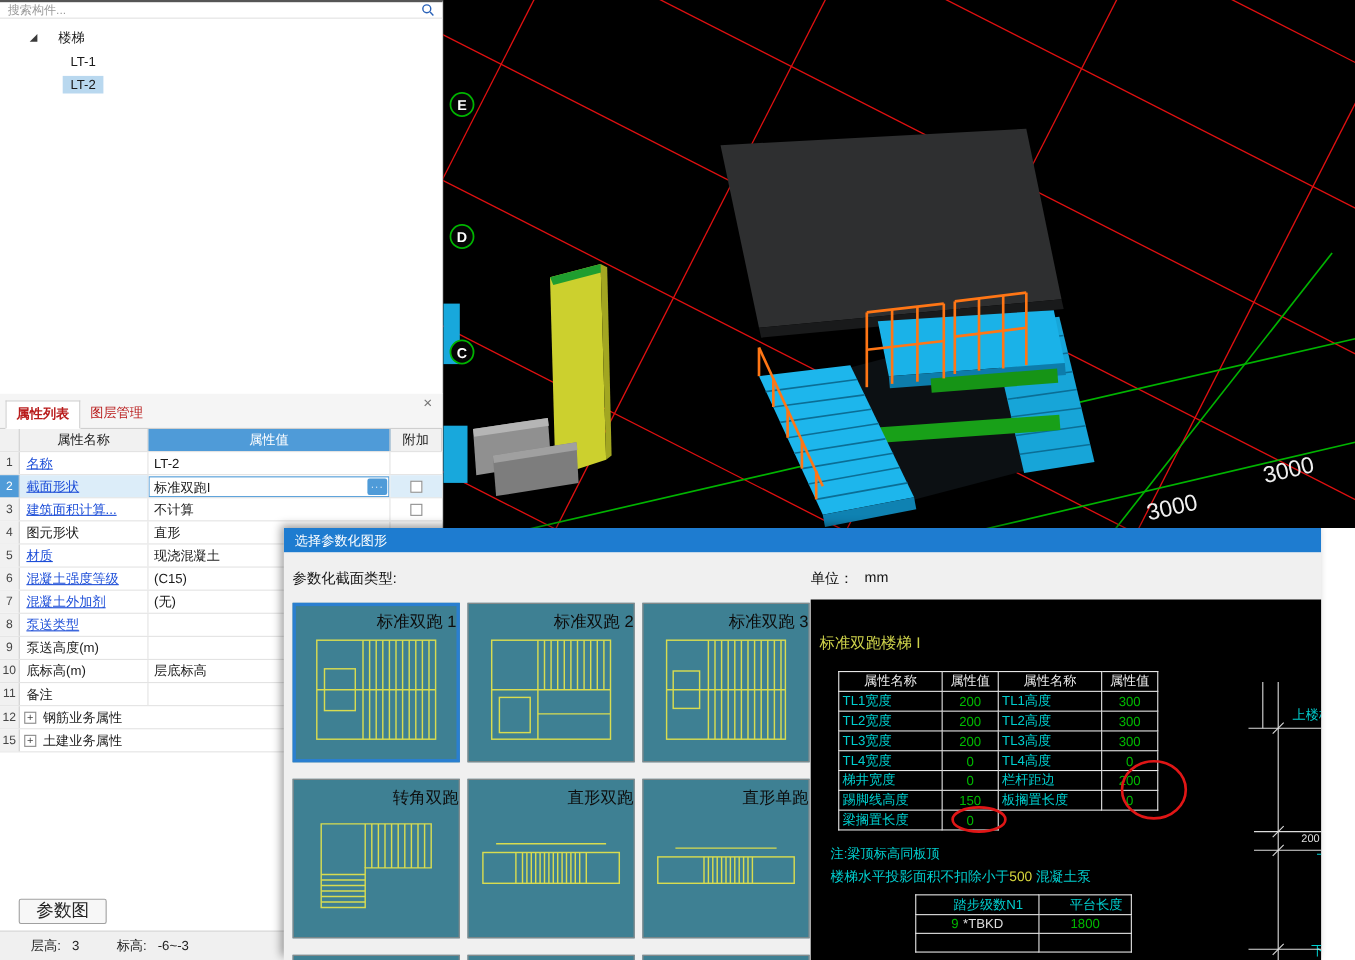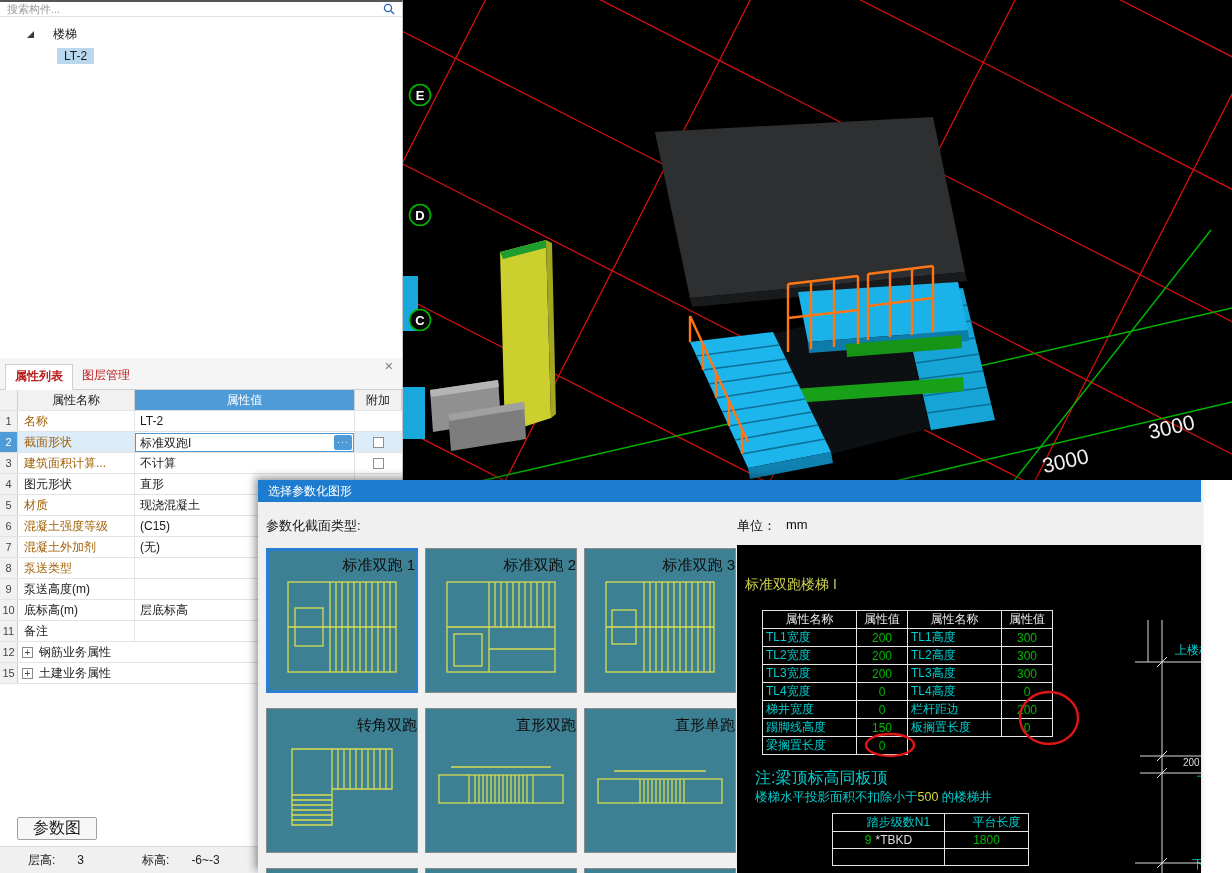--- a/index.html
+++ b/index.html
@@ -27,33 +27,33 @@
   .ptab.active{background:#fff;border:1px solid #cfcfcf;border-bottom:1px solid #fff;font-weight:bold;}
   .ptable{font-size:12px;color:#1a1a1a;}
   .phead,.prow{display:grid;grid-template-columns:18px 117px 220px 47px;height:21px;line-height:20px;border-bottom:1px solid #e3e3e3;}
   .phead{background:#f1f1f1;}
   .phead>div{border-right:1px solid #cfcfcf;text-align:center;}
   .phead .h-val{background:#4f9bd8;color:#fff;}
   .c-num{background:#f1f1f1;border-right:1px solid #cfcfcf;text-align:center;color:#444;font-size:11px;}
   .c-name{padding-left:6px;border-right:1px solid #e3e3e3;overflow:hidden;white-space:nowrap;}
   .c-val{padding-left:5px;border-right:1px solid #e3e3e3;overflow:hidden;white-space:nowrap;}
   .c-ext{display:flex;justify-content:center;align-items:center;}
-  .link{color:#a16207;}
+  .link{color:#1d4ed8;text-decoration:underline;}
   .prow.sel .c-num{background:#4f9bd8;color:#fff;}
   .prow.sel .c-name{background:#dcedf9;}
   .prow.sel .c-ext{background:#dcedf9;}
   .editor{display:flex;align-items:center;justify-content:space-between;border:1px solid #4f9bd8;height:19px;margin-top:1px;background:#fff;padding-left:4px;}
   .dots-btn{width:18px;height:15px;background:#4f9bd8;color:#fff;font-size:9px;line-height:14px;text-align:center;margin-right:1px;border-radius:2px;letter-spacing:1px;}
   .checkbox{width:11px;height:11px;border:1px solid #8f8f8f;background:#fff;}
   .grp{grid-column:2/5;display:flex;align-items:center;gap:6px;padding-left:4px;}
   .plus-box{width:11px;height:11px;border:1px solid #8a8a8a;font-size:10px;line-height:9px;text-align:center;color:#444;background:#fff;}
   .param-btn{position:absolute;left:17px;top:459px;width:80px;height:23px;border:1px solid #a0a0a0;background:#f7f7f7;font-size:16px;color:#222;border-radius:2px;}
 
   
-  #status-bar{position:absolute;left:0;top:846px;width:403px;height:27px;background:#f0f0f0;border-top:1px solid #d6d6d6;display:flex;align-items:center;font-size:12px;color:#222;padding-left:28px;gap:12px;}
+  #status-bar{position:absolute;left:0;top:846px;width:403px;height:27px;background:#f0f0f0;border-top:1px solid #d6d6d6;display:flex;align-items:center;font-size:12px;color:#222;padding-left:28px;}
   #status-bar .v{margin-left:10px;}
   #status-bar .sep{width:34px;}
 
   
   #viewport{position:absolute;left:403px;top:0;width:829px;height:480px;background:#000;}
 
   
   #dialog{position:absolute;left:258px;top:480px;width:943px;height:393px;background:#f0f0f0;overflow:hidden;box-shadow:-3px -3px 8px rgba(0,0,0,.4);}
   .dlg-titlebar{height:22px;background:#1e7cd0;color:#fff;font-size:12px;display:flex;align-items:center;padding-left:10px;}
   .dlg-label{position:absolute;left:8px;top:37px;font-size:13px;color:#111;}
@@ -68,21 +68,21 @@
   
   .preview{position:absolute;left:479px;top:65px;width:495px;height:328px;background:#000;overflow:hidden;}
   .pv-title{position:absolute;left:8px;top:31px;color:#ced24a;font-size:14px;}
   .pv-table{position:absolute;left:25px;top:65px;border-collapse:collapse;font-size:12px;}
   .pv-table th,.pv-table td{border:1px solid #e6e6e6;height:17px;padding:0 3px;}
   .pv-table th{color:#ececec;font-weight:normal;text-align:center;width:94px;}
   .pv-table th.w2{width:51px;}
   td.pv-name{color:#00cfcf;width:94px;}
   td.pv-val{color:#00b800;width:51px;text-align:center;}
   td.nb{border:none;}
-  .pv-note1{position:absolute;left:18px;top:223px;color:#00cfcf;font-size:16px;}
+  .pv-note1{position:absolute;left:18px;top:223px;color:#00cfcf;font-size:12px;}
   .pv-note2{position:absolute;left:18px;top:244px;font-size:12.5px;color:#00cfcf;}
   .pv-note2 .hl{color:#d6d63c;}
   .pv-steps{position:absolute;left:95px;top:268px;border-collapse:collapse;font-size:12px;}
   .pv-steps th,.pv-steps td{border:1px solid #e6e6e6;height:17px;text-align:center;}
   .pv-steps th{color:#00cfcf;font-weight:normal;width:112px;padding-left:20px;}
   .pv-steps th.w2{width:84px;}
   .pv-steps .gn{color:#00b800;}
   .pv-steps .cd{color:#dddddd;margin-left:4px;}
   .pv-lab{position:absolute;color:#00cfcf;font-size:12px;white-space:nowrap;}
   .pv-overlay{position:absolute;left:0;top:0;pointer-events:none;}
@@ -97,20 +97,23 @@
       <span class="search-ph">搜索构件...</span>
       <svg width="12" height="12" viewBox="0 0 12 12">
         <circle cx="5" cy="5" r="3.6" fill="none" stroke="#2a62b8" stroke-width="1.3"></circle>
         <line x1="8" y1="8" x2="11" y2="11" stroke="#2a62b8" stroke-width="1.3"></line>
       </svg>
     </div>
     <div class="tree">
       <div class="tree-root">
         <span class="tri"></span>
         <span>楼梯</span>
+      </div>
+      <div class="tree-item">
+        <span class="lbl">LT-1</span>
       </div>
       <div class="tree-item selected">
         <span class="lbl">LT-2</span>
       </div>
     </div>
   </div>
 
   <div id="props-panel">
     <div class="props-header">
       <span class="props-close">×</span>
@@ -587,21 +590,21 @@
           <td class="pv-name">梁搁置长度</td>
               <td class="pv-val">0</td>
           <td class="nb"></td>
               <td class="nb"></td>
         </tr>
       </tbody>
         </table>
 
       <div class="pv-note1">注:梁顶标高同板顶</div>
       <div class="pv-note2">
-        <span>楼梯水平投影面积不扣除小于</span><span class="hl">500</span><span> 的楼梯井</span>
+        <span>楼梯水平投影面积不扣除小于</span><span class="hl">500</span><span> 混凝土泵</span>
       </div>
 
       <table class="pv-steps">
         <tbody>
             <tr>
           <th>踏步级数N1</th>
           <th class="w2">平台长度</th>
         </tr>
         <tr>
           <td><span class="gn">9</span><span class="cd">*TBKD</span></td>

